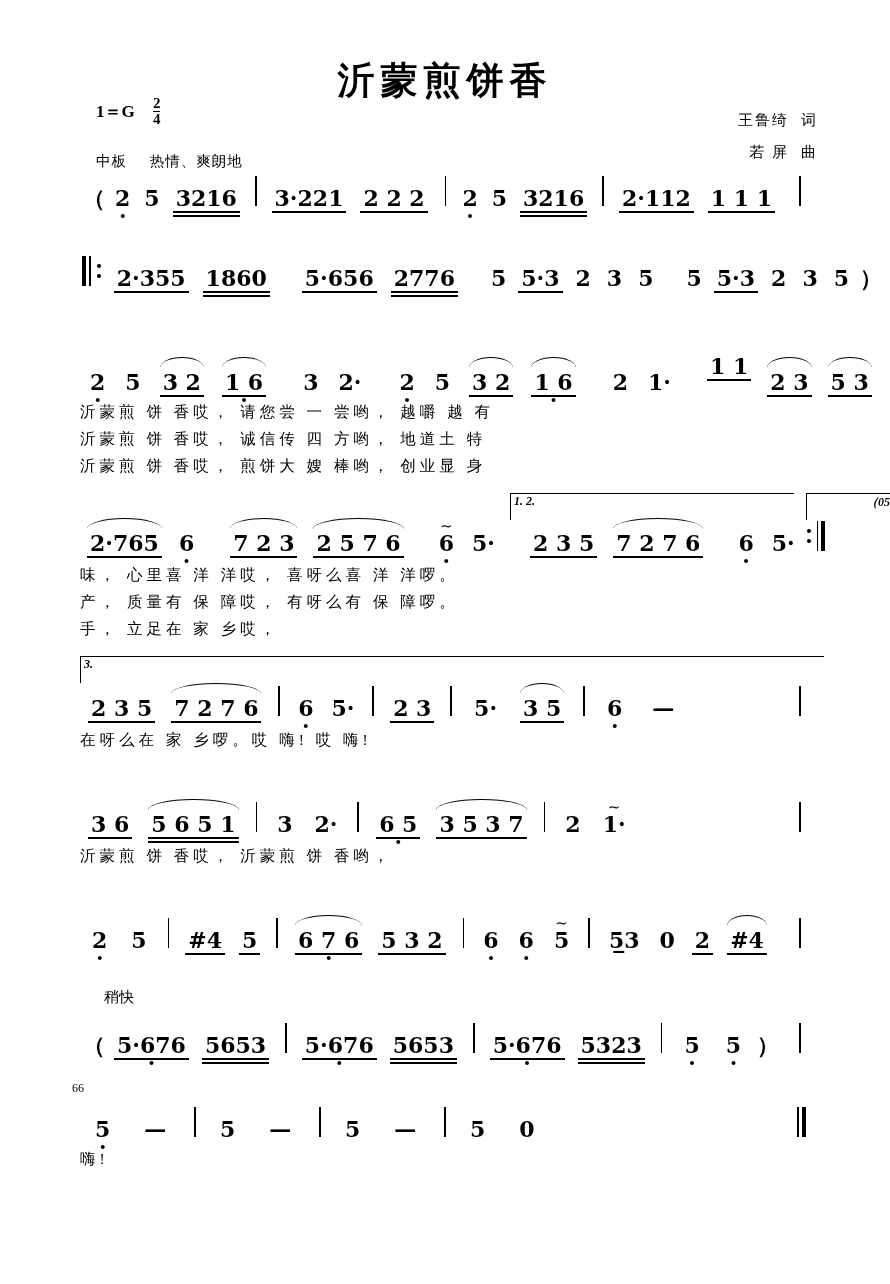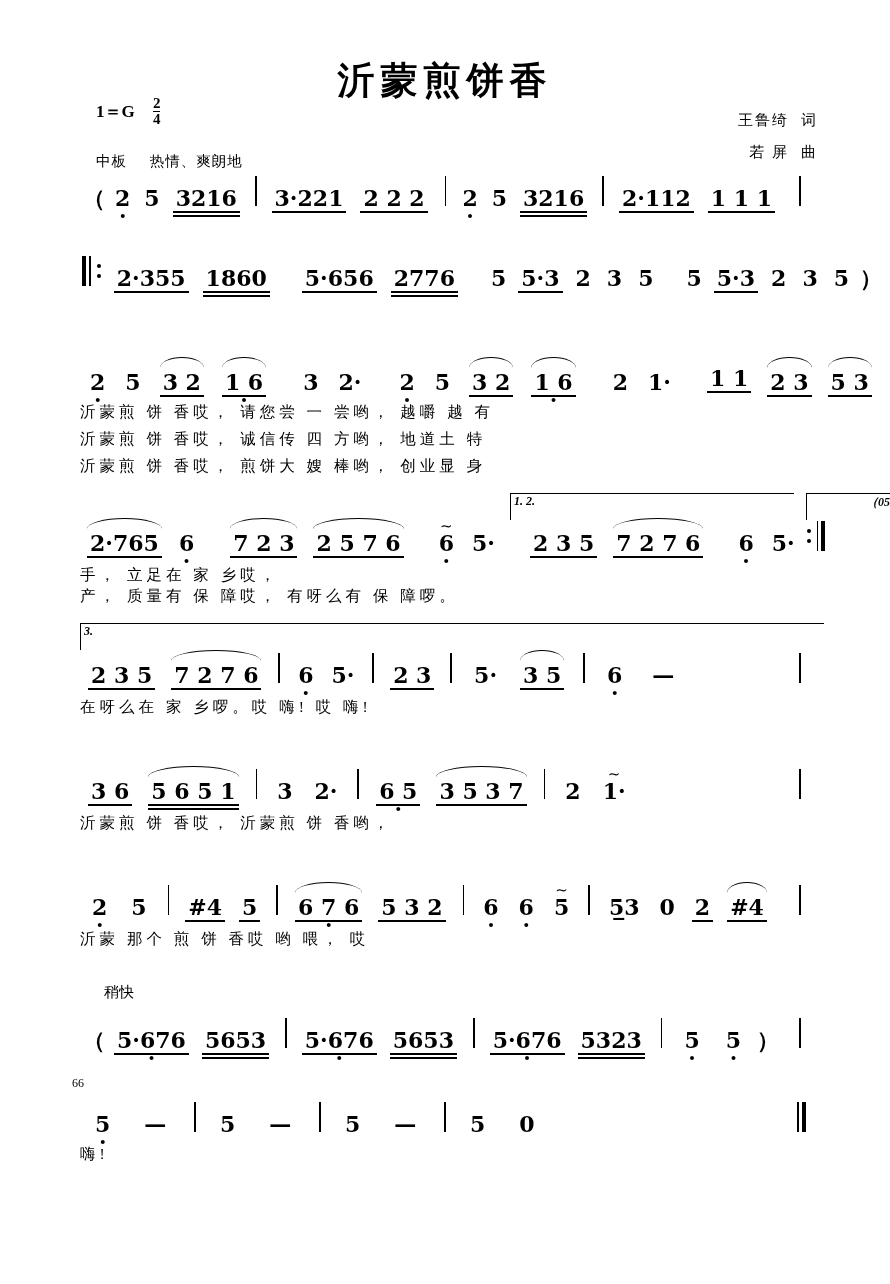--- a/index.html
+++ b/index.html
@@ -288,21 +288,21 @@
       </span>
       <span class="grp" style="margin:0 9px;">
         <span class="slur"></span>
         <span class="n dotD">1 6</span>
         <span class="beam1"></span>
       </span>
       <span class="bar"></span>
       <span class="grp" style="margin:0 7px;"><span class="n">2</span></span>
       <span class="grp" style="margin:0 7px;"><span class="n">1·</span></span>
       <span class="bar"></span>
-      <span class="grp" style="margin:4px 8px;">
+      <span class="grp" style="margin:16px 8px;">
         <span class="n">1 1</span>
         <span class="beam1"></span>
       </span>
       <span class="grp" style="margin:0 8px;">
         <span class="slur"></span>
         <span class="n">2 3</span>
         <span class="beam1"></span>
       </span>
       <span class="grp" style="margin:0 8px;">
         <span class="slur"></span>
@@ -364,22 +364,23 @@
         <span class="dots-col">
             <i></i>
             <i></i>
           </span>
         <span class="thin"></span>
           <span class="thick"></span>
       </span>
     </div>
   </div>
   <div class="lyrics" style="height:auto;">
+    <div style="letter-spacing:4px;margin-bottom:6px;">味，     心里喜 洋  洋哎， 喜呀么喜   洋 洋啰。</div>
+    <div style="letter-spacing:4px;margin-bottom:6px;">产，     质量有 保  障哎， 有呀么有   保 障啰。</div>
     <div style="letter-spacing:4px;">手，     立足在 家  乡哎，</div>
-    <div style="letter-spacing:4px;margin-bottom:6px;">产，     质量有 保  障哎， 有呀么有   保 障啰。</div>
   </div>
 
   <div class="row" style="margin-top:34px;height:54px;">
     <div class="ending" style="left:0px; top:-18px; width:740px; height:26px;">3.</div>
     <div class="notes">
       <span class="grp" style="margin:0 8px;">
         <span class="n">2 3 5</span>
         <span class="beam1"></span>
       </span>
       <span class="grp" style="margin:0 8px;">
@@ -486,23 +487,20 @@
         <span class="n">2</span>
         <span class="beam1"></span>
       </span>
       <span class="grp" style="margin:0 7px;">
         <span class="slur"></span>
         <span class="n">#4</span>
         <span class="beam1"></span>
       </span>
       <span class="bar" style="margin-left:auto;"></span>
     </div>
-  </div>
-  <div class="lyrics">
-    <div style="letter-spacing:4px;">沂蒙 那个 煎   饼    香哎 哟 喂，   哎</div>
   </div>
 
   <div style="margin:28px 0 0 96px;font-size:15px;">稍快</div>
   <div class="row" style="margin-top:4px;height:52px;">
     <div class="notes">
       <span class="n">（</span>
       <span class="grp" style="margin:0 6px;">
         <span class="n dotD">5·676</span>
         <span class="beam1"></span>
       </span>

